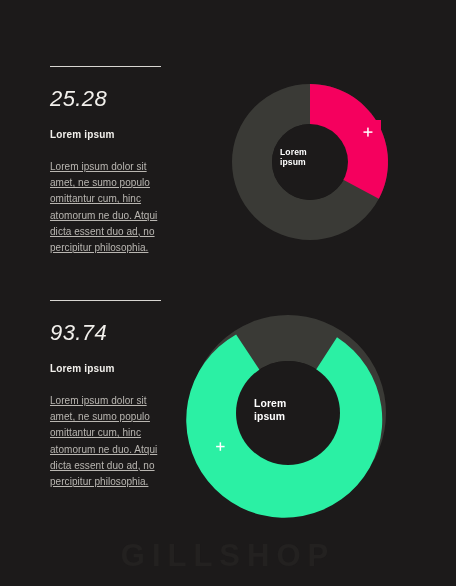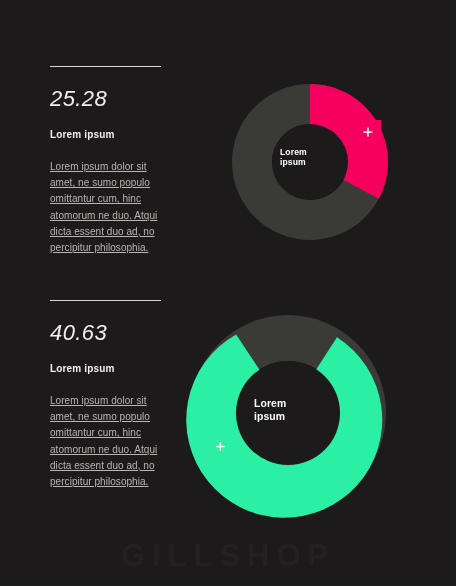--- a/index.html
+++ b/index.html
@@ -156,21 +156,21 @@
       </g>
     </svg>
     <div class="center-label center-label-1">
       <div>Lorem</div>
       <div>ipsum</div>
     </div>
   </div>
 
   <div class="block block-2">
     <div class="rule"></div>
-    <div class="bignum">40.63</div>
+    <div class="bignum">93.74</div>
     <div class="subhead">Lorem ipsum</div>
     <div class="body-copy">Lorem ipsum dolor sit amet, ne sumo populo omittantur cum, hinc atomorum ne duo. Atqui dicta essent duo ad, no percipitur philosophia.</div>
   </div>
 
   <div class="chart chart-2">
     <svg width="220" height="215" viewBox="0 0 220 215">
 
       <circle cx="107" cy="107" r="75" fill="none" stroke="#3a3a36" stroke-width="46"></circle>
 
       <path d="M 27 131 L 52 131 L 52 150 L 27 150 Z" fill="#2bf0a4"></path>

